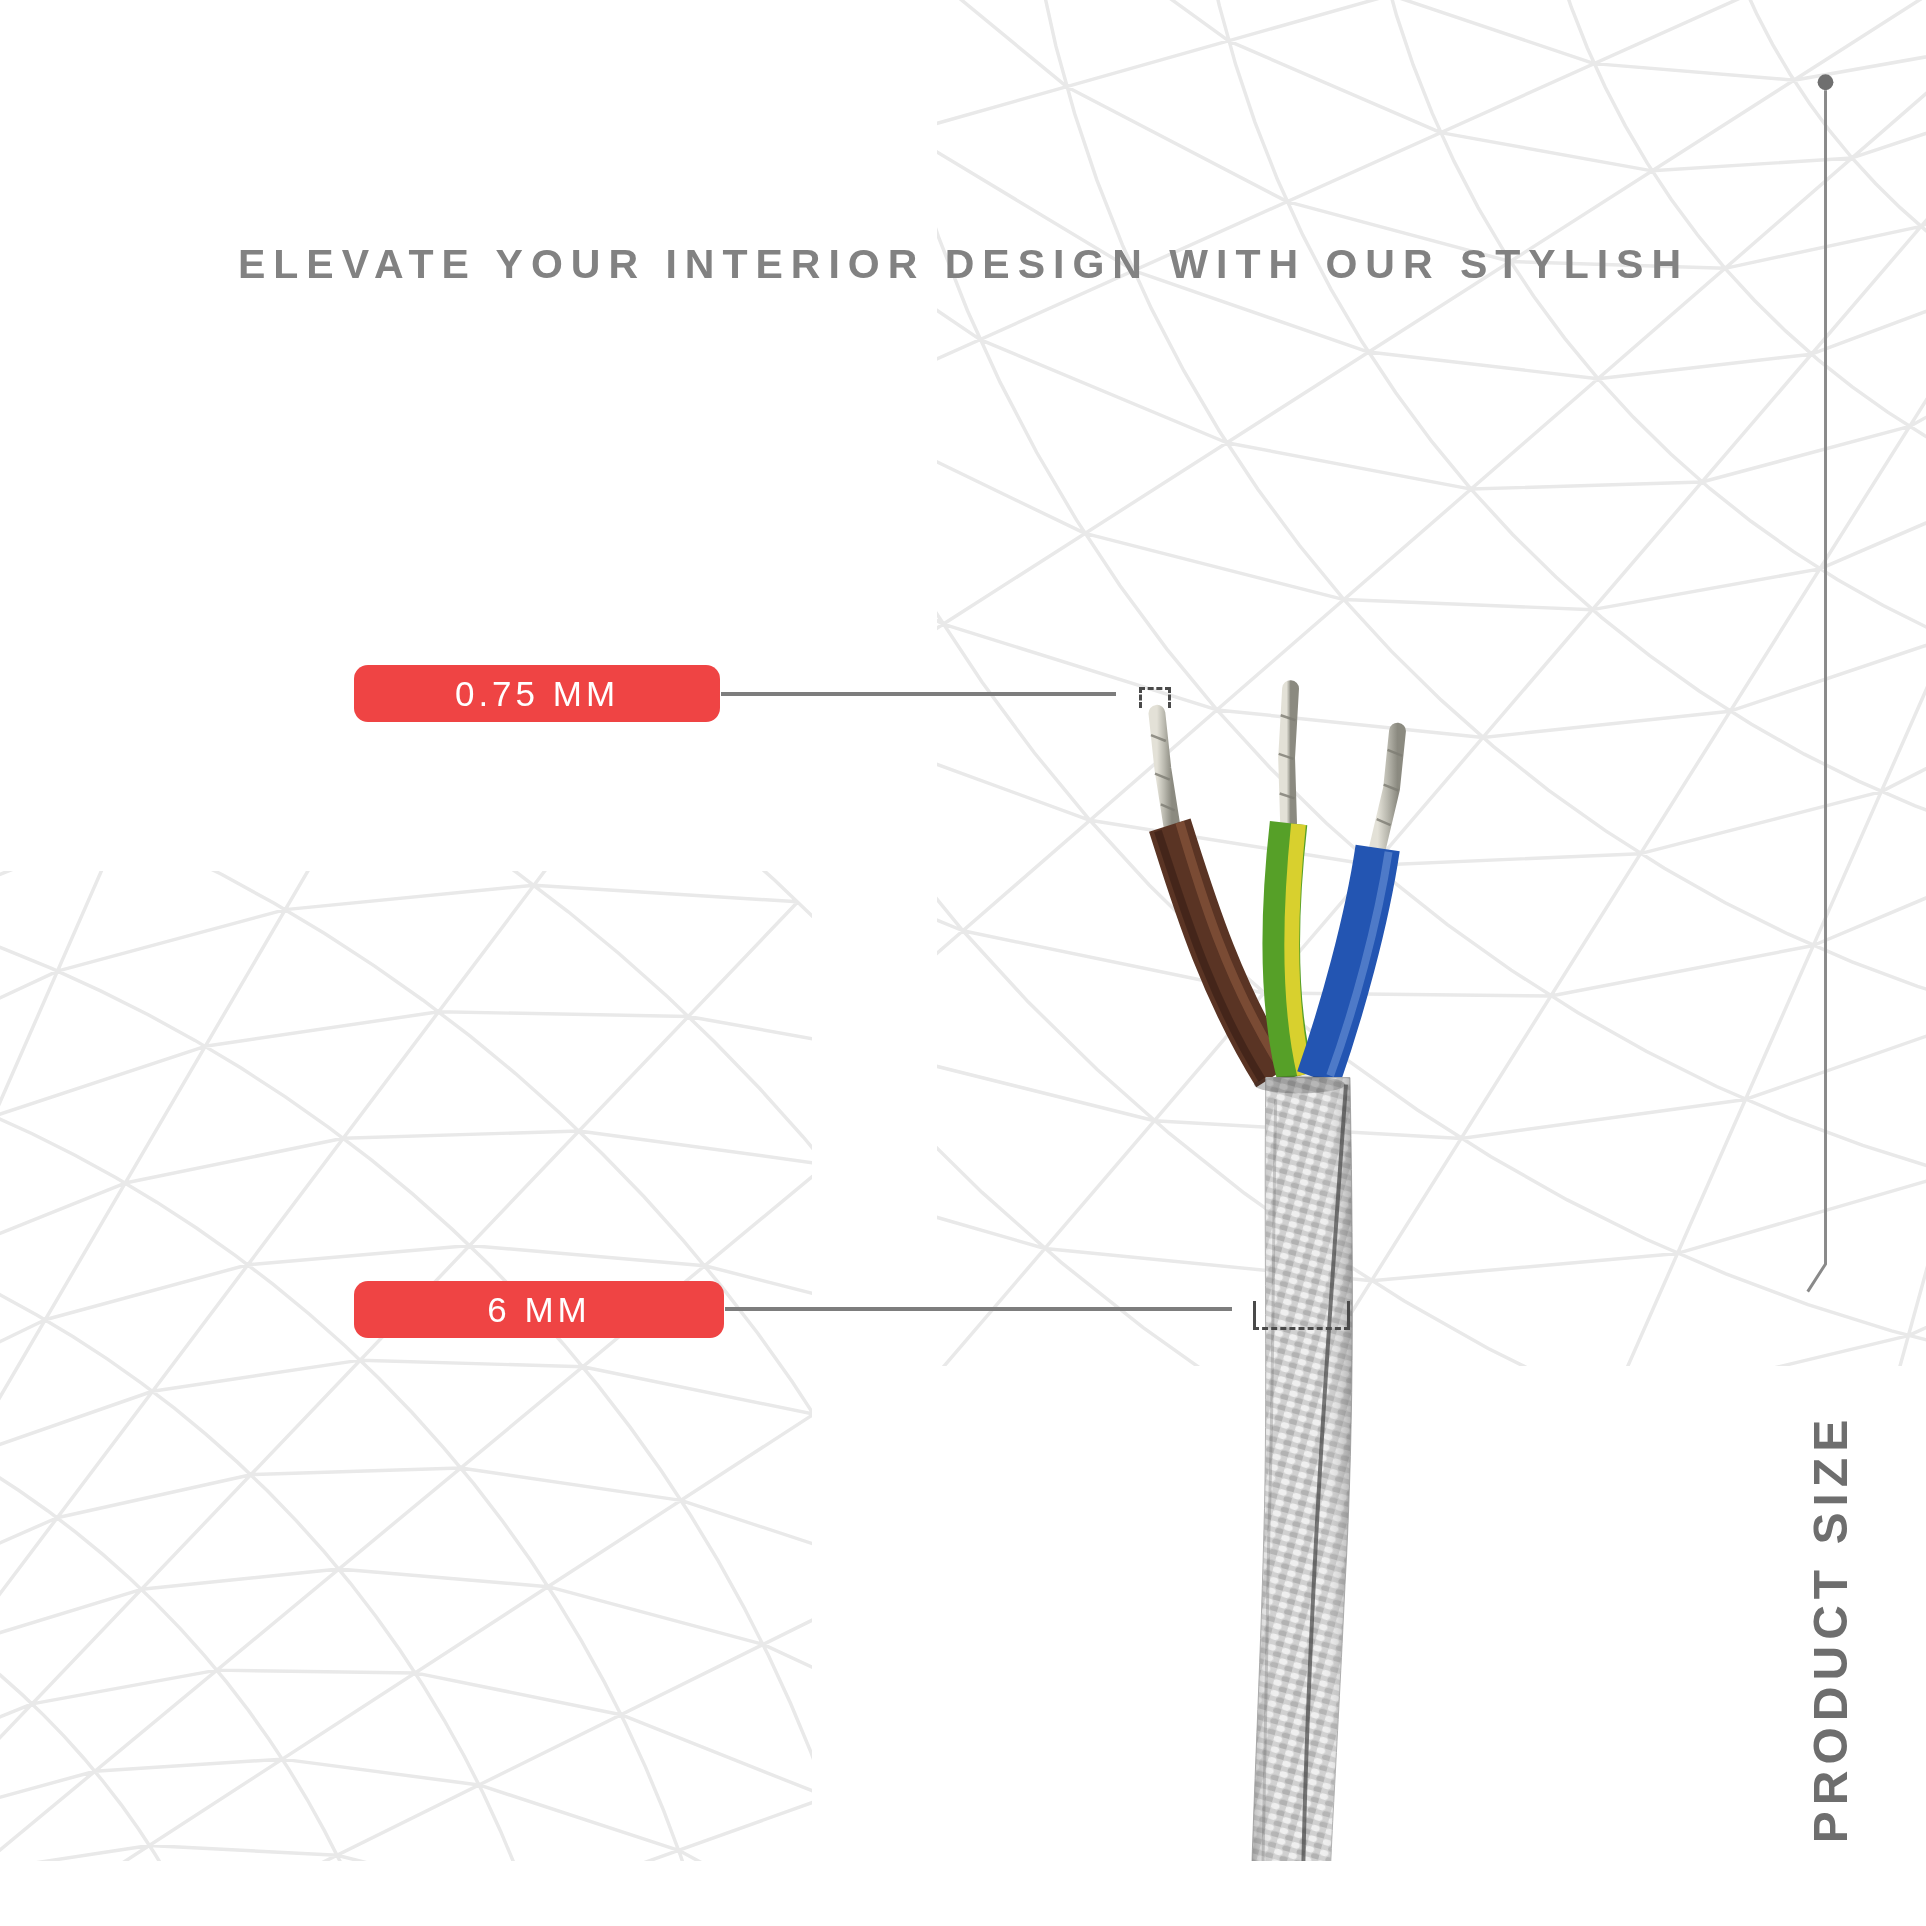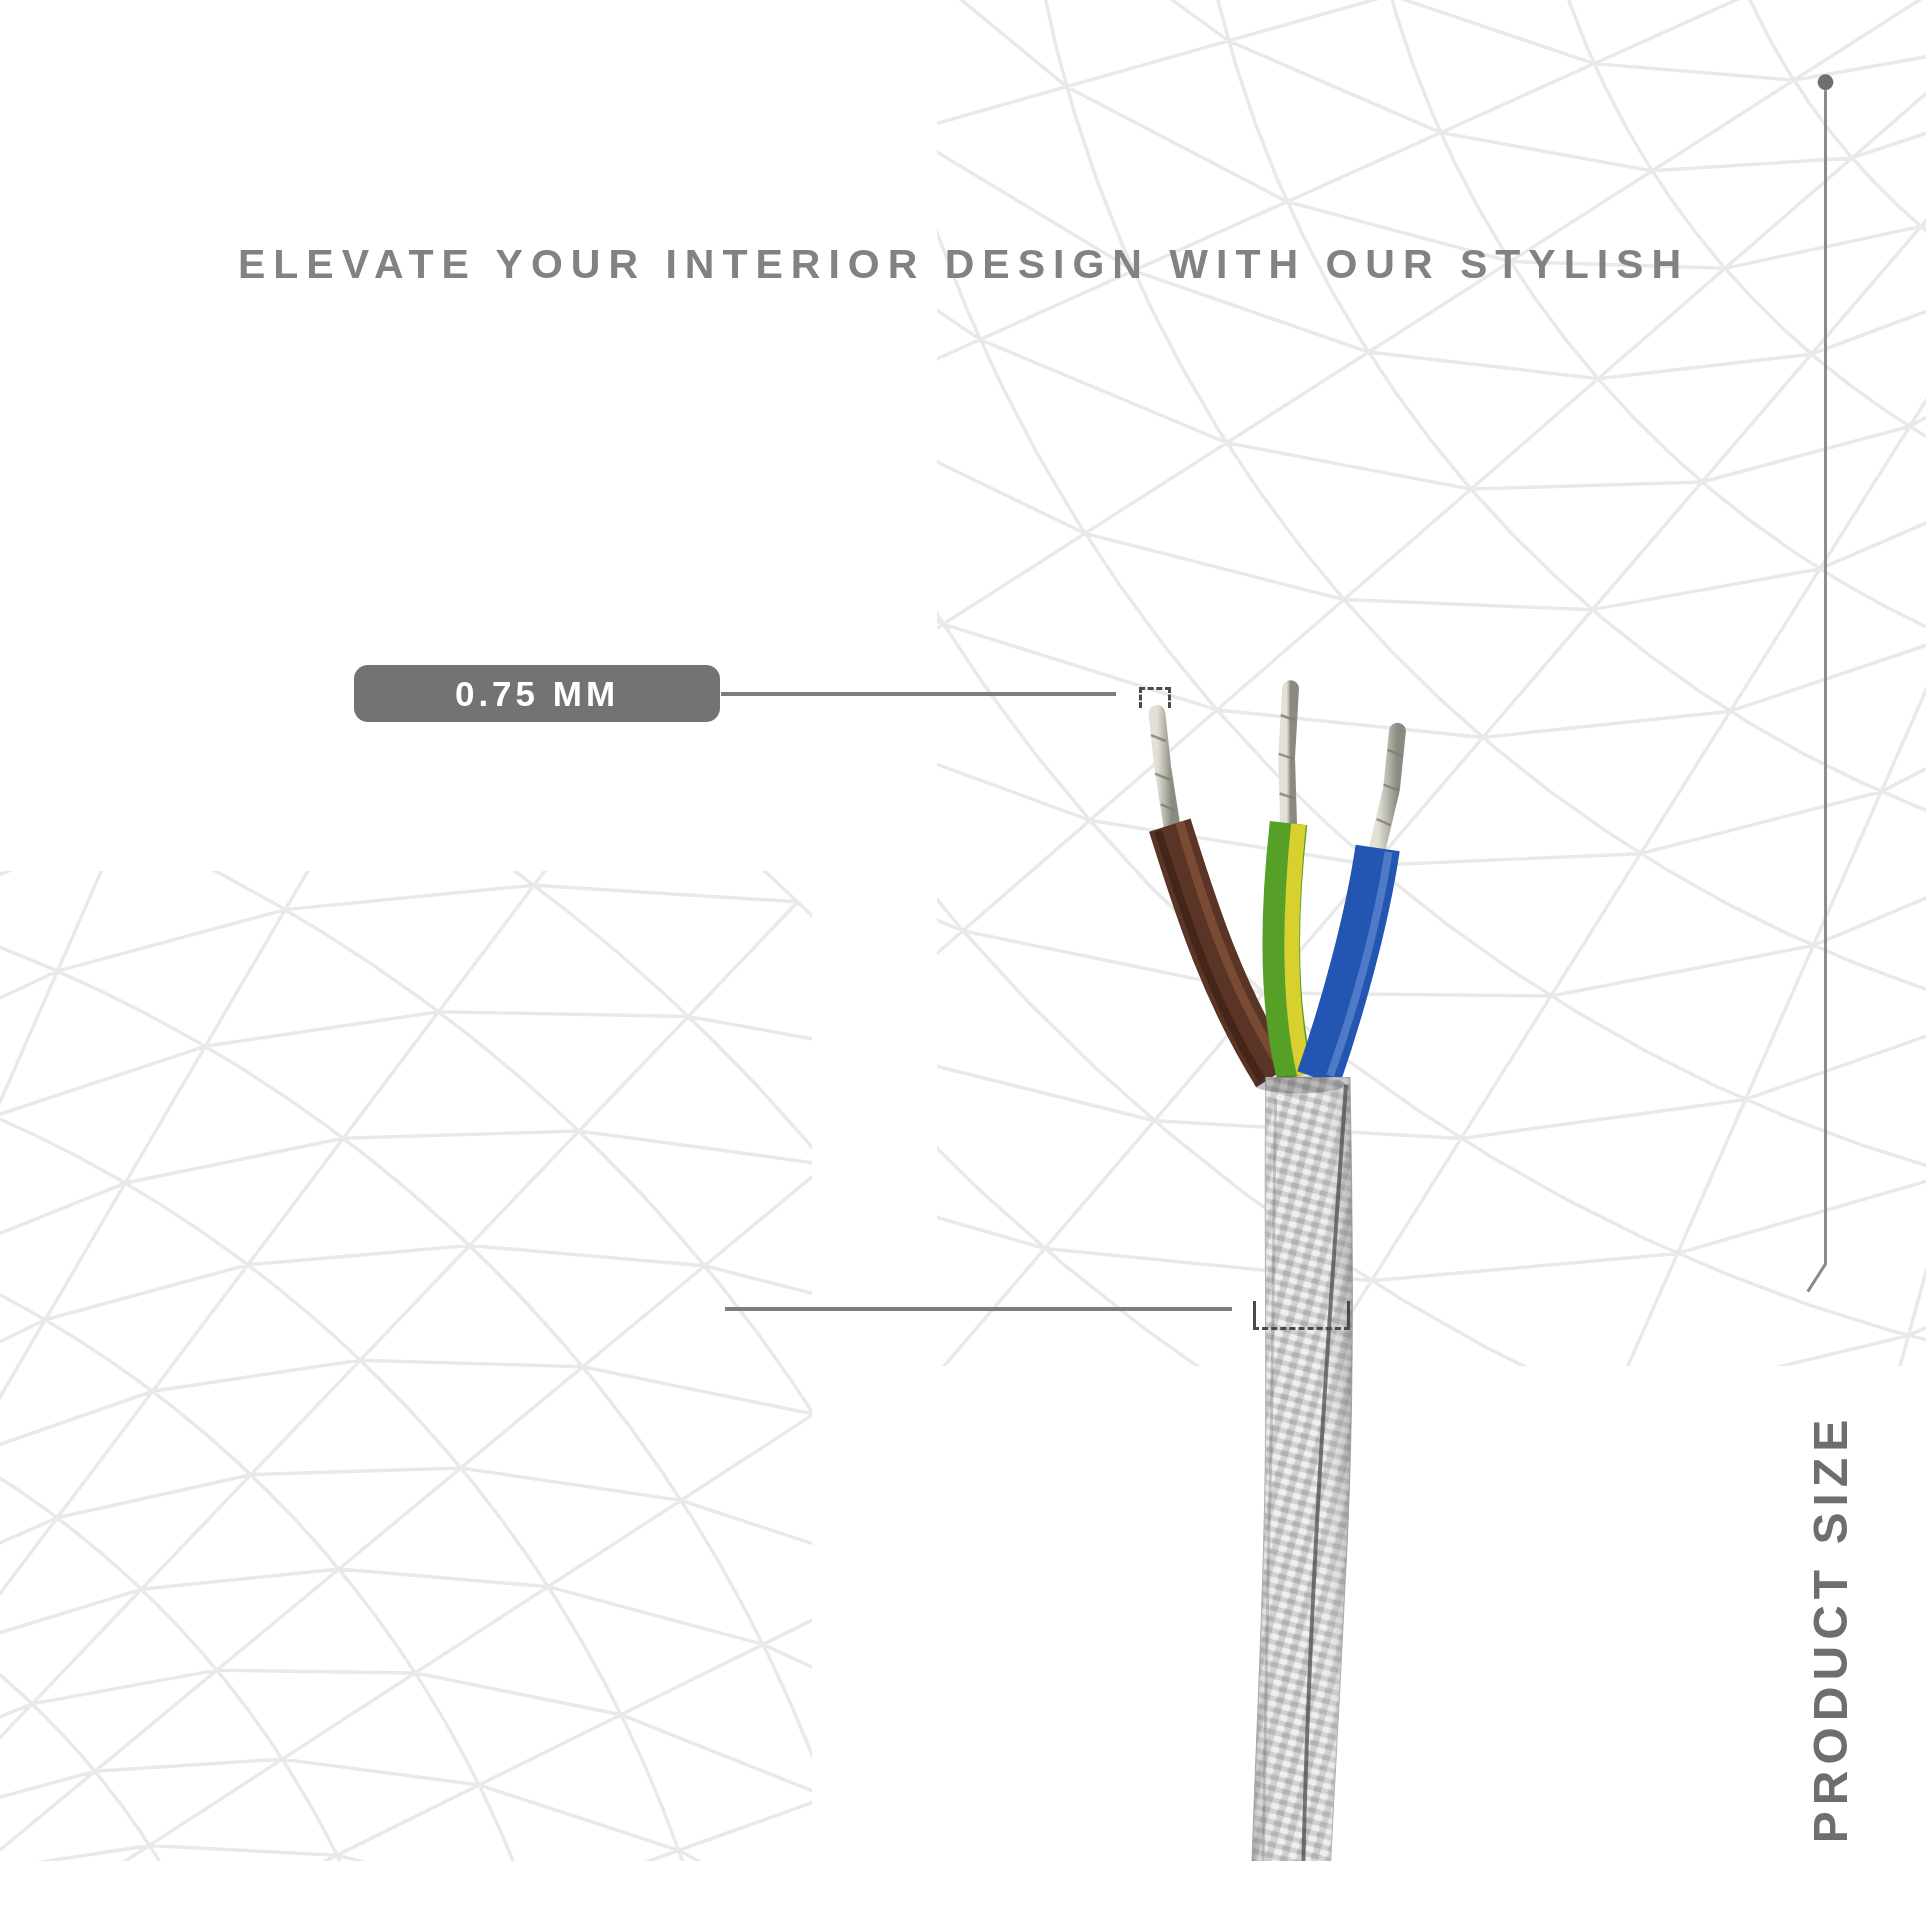--- a/index.html
+++ b/index.html
@@ -13,21 +13,21 @@
   #mesh-bl{left:0;bottom:0;width:812px;height:990px;}
 
   .title{
     position:absolute;left:0;right:0;top:236px;text-align:center;
     color:#828282;font-weight:bold;font-size:41px;letter-spacing:8px;line-height:56px;
   }
   .title div{white-space:nowrap;}
 
   .pill{
     position:absolute;display:flex;align-items:center;justify-content:center;
-    background:#737373;border-radius:14px;color:#ffffff;font-weight:bold;
+    background:#ef4444;border-radius:14px;color:#ffffff;font-weight:normal;
     font-size:35px;letter-spacing:4px;
   }
   #pill-core{left:354px;top:665px;width:366px;height:57px;}
   #pill-cable{left:354px;top:1281px;width:370px;height:57px;}
 
   .leader{position:absolute;height:4px;background:#7d7d7d;}
   #leader-core{left:721px;top:692px;width:395px;}
   #leader-cable{left:725px;top:1307px;width:507px;}
 
   .bracket{position:absolute;}
@@ -120,20 +120,23 @@
     <path d="M309 545 C298 700 287 850 279 1000 C271 1150 266 1280 265 1396" stroke="#454545" stroke-width="4" opacity="0.7" fill="none"></path>
     <path d="M238 560 C235 700 236 850 231 1000 C228 1120 226 1250 224 1396" stroke="rgba(80,80,80,0.25)" stroke-width="3" fill="none"></path>
   </svg>
 
   <div id="pill-core" class="pill">
     <span>0.75 MM</span>
   </div>
   <div id="leader-core" class="leader"></div>
   <div id="bracket-core" class="bracket"></div>
 
+  <div id="pill-cable" class="pill">
+    <span>6 MM</span>
+  </div>
   <div id="leader-cable" class="leader"></div>
   <div id="bracket-cable" class="bracket"></div>
 
   <svg id="rail" viewBox="0 0 90 1260">
     <circle cx="44" cy="23" r="8"></circle>
     <path d="M44 31 L44 1218 L26 1246"></path>
   </svg>
   <div class="side-label">PRODUCT SIZE</div>
 
 </div>

